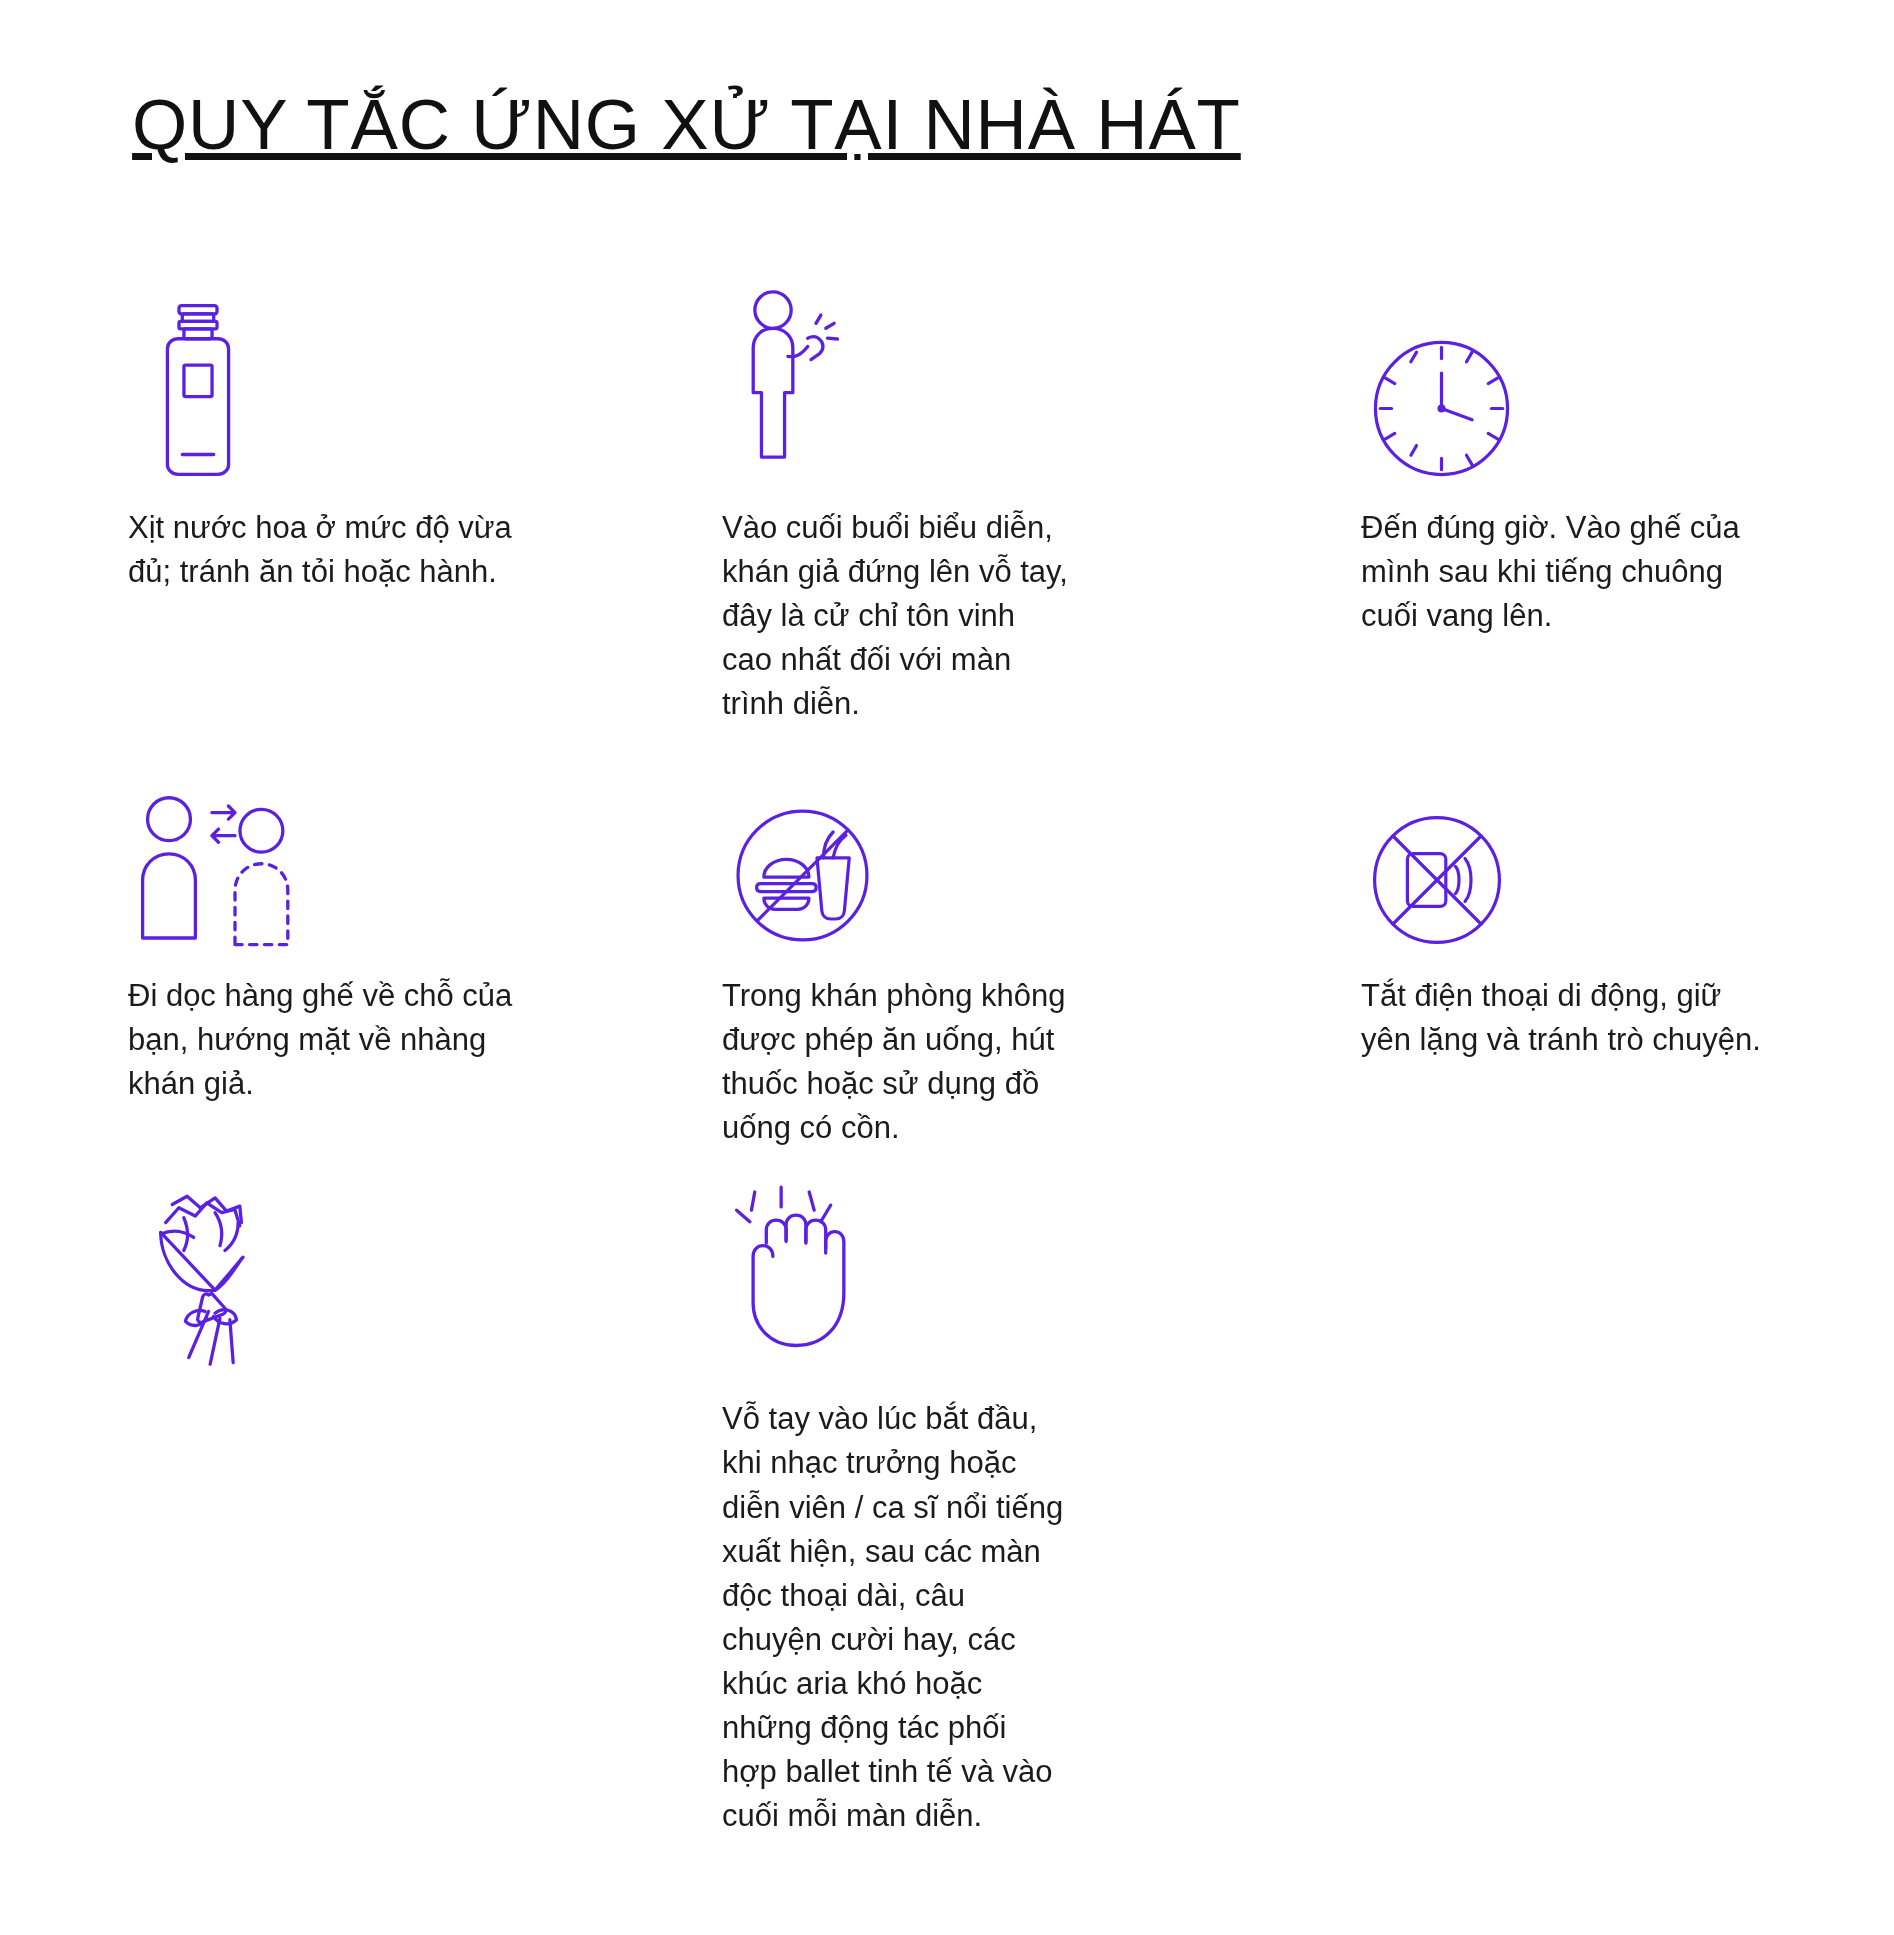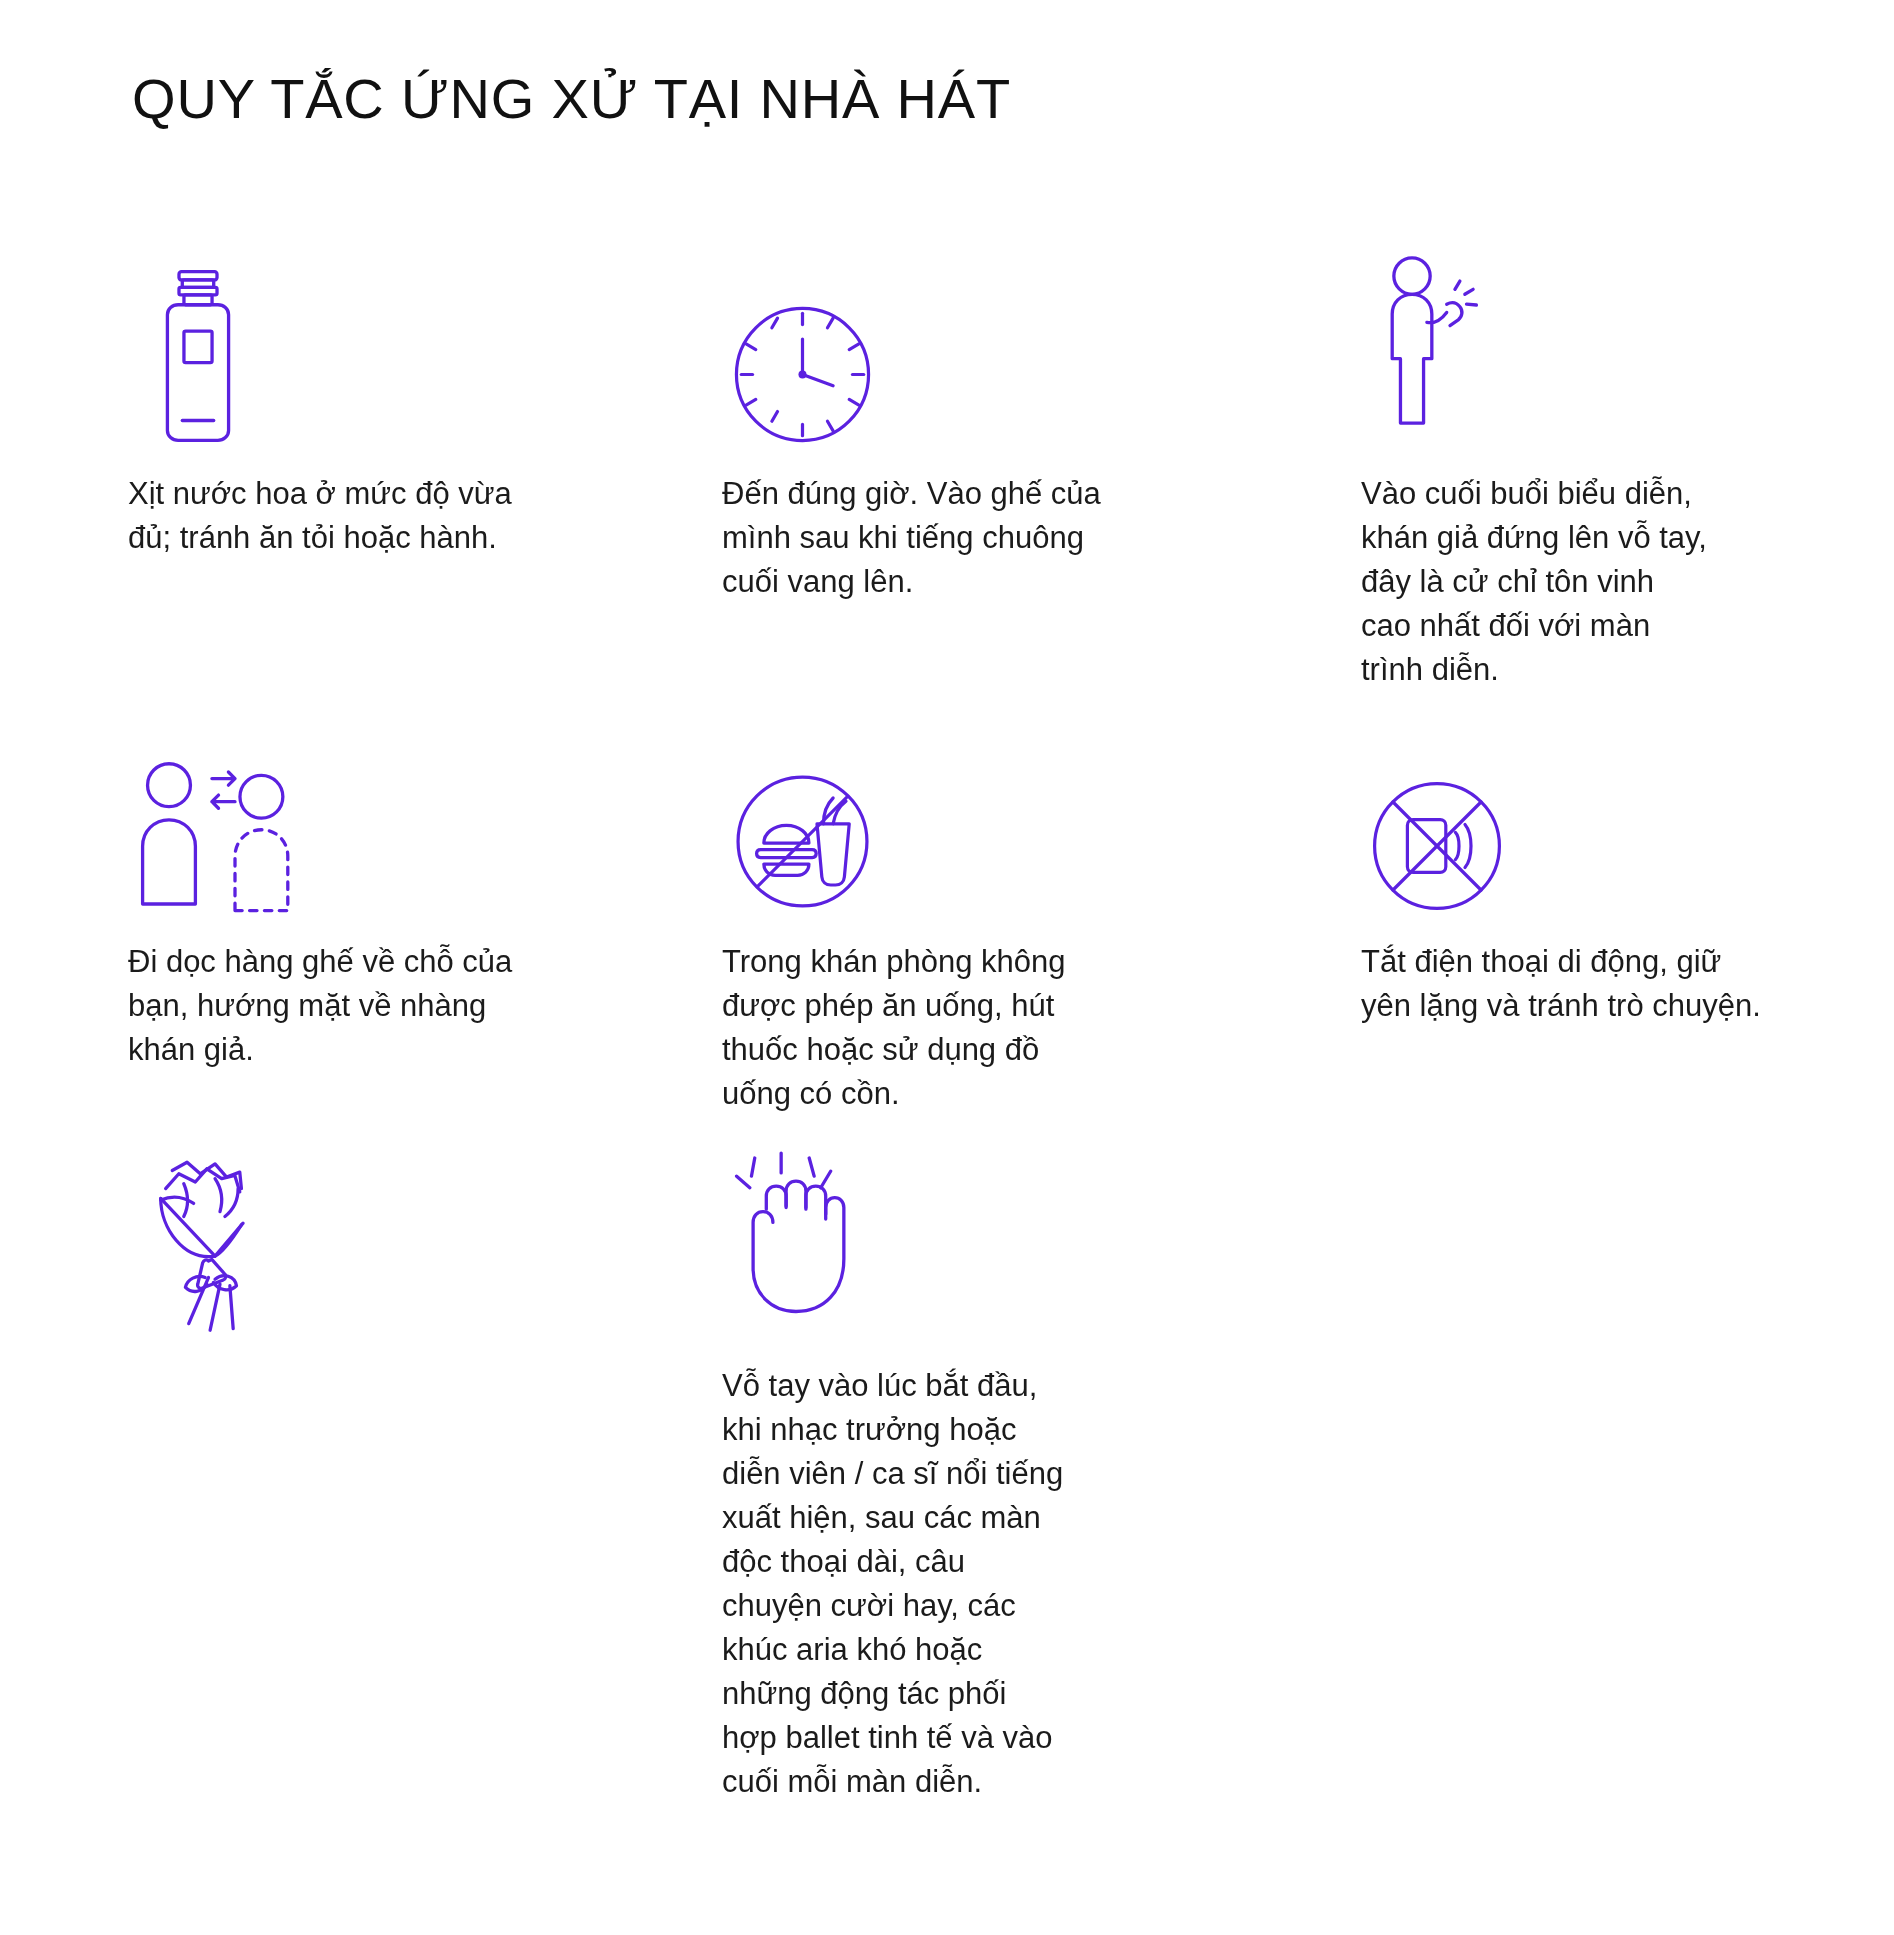--- a/index.html
+++ b/index.html
@@ -15,29 +15,30 @@
     overflow: hidden;
   }
   .page {
     position: relative;
     width: 1895px;
     height: 1936px;
     box-sizing: border-box;
     padding: 0 128px;
   }
   .title {
-    font-size: 56px;
+    font-size: 71px;
     font-weight: 400;
     letter-spacing: 0.8px;
     line-height: 1.05;
     color: #111111;
     margin: 0;
-    padding-top: 70px;
+    padding-top: 88px;
     padding-left: 4.1px;
     white-space: nowrap;
+    text-decoration: underline;
   }
   .grid {
     margin-top: 124px;
     display: grid;
     grid-template-columns: 566px 611px 462px;
     grid-template-rows: auto auto auto;
     column-gap: 0px;
     row-gap: 0px;
     gap: 28px;
   }
@@ -83,20 +84,33 @@
           <rect x="52" y="8" width="46" height="10" rx="3"></rect>
           <rect x="56" y="18" width="38" height="9" rx="2"></rect>
           <rect x="52" y="27" width="46" height="9" rx="2"></rect>
           <rect x="58" y="36" width="34" height="12" rx="2"></rect>
           <path d="M38 60c0-7 6-12 13-12h48c7 0 13 5 13 12v140c0 7-6 12-13 12H51c-7 0-13-5-13-12z"></path>
           <rect x="58" y="80" width="34" height="38" rx="2"></rect>
           <line x1="56" y1="188" x2="94" y2="188"></line>
         </svg>
       </div>
       <div class="caption">Xịt nước hoa ở mức độ vừa đủ; tránh ăn tỏi hoặc hành.</div>
+    </div>
+
+    <div class="cell c3 row1">
+      <div class="icon-wrap">
+        <svg width="124" height="194" viewBox="0 0 150 235" fill="none" stroke="#5B21E0" stroke-width="4" stroke-linejoin="round" stroke-linecap="round">
+          <circle cx="52" cy="28" r="22"></circle>
+          <path d="M52 50c-14 0-24 10-24 24v54h10v78h28v-78h10V74c0-14-10-24-24-24z"></path>
+          <path d="M70 84c10 2 18-4 24-12"></path>
+          <path d="M94 62c6-3 12-2 16 3 4 5 3 12-2 16l-10 7"></path>
+          <path d="M104 44l6-10M116 50l10-6M118 62l12 1"></path>
+        </svg>
+      </div>
+      <div class="caption">Vào cuối buổi biểu diễn, khán giả đứng lên vỗ tay, đây là cử chỉ tôn vinh cao nhất đối với màn trình diễn.</div>
     </div>
 
     <div class="cell c2 row1">
       <div class="icon-wrap">
         <svg width="145" height="145" viewBox="0 0 180 180" fill="none" stroke="#5B21E0" stroke-width="4" stroke-linecap="round">
           <circle cx="90" cy="90" r="82"></circle>
           <circle cx="90" cy="90" r="5" fill="#5B21E0" stroke="none"></circle>
           <line x1="90" y1="90" x2="90" y2="46"></line>
           <line x1="90" y1="90" x2="128" y2="104"></line>
           <g>
@@ -111,33 +125,20 @@
             <line x1="160" y1="52" x2="148" y2="59"></line>
             <line x1="20" y1="128" x2="32" y2="121"></line>
             <line x1="128" y1="160" x2="121" y2="148"></line>
             <line x1="52" y1="32" x2="59" y2="20"></line>
           </g>
         </svg>
       </div>
       <div class="caption">Đến đúng giờ. Vào ghế của mình sau khi tiếng chuông cuối vang lên.</div>
     </div>
 
-    <div class="cell c3 row1">
-      <div class="icon-wrap">
-        <svg width="124" height="194" viewBox="0 0 150 235" fill="none" stroke="#5B21E0" stroke-width="4" stroke-linejoin="round" stroke-linecap="round">
-          <circle cx="52" cy="28" r="22"></circle>
-          <path d="M52 50c-14 0-24 10-24 24v54h10v78h28v-78h10V74c0-14-10-24-24-24z"></path>
-          <path d="M70 84c10 2 18-4 24-12"></path>
-          <path d="M94 62c6-3 12-2 16 3 4 5 3 12-2 16l-10 7"></path>
-          <path d="M104 44l6-10M116 50l10-6M118 62l12 1"></path>
-        </svg>
-      </div>
-      <div class="caption">Vào cuối buổi biểu diễn, khán giả đứng lên vỗ tay, đây là cử chỉ tôn vinh cao nhất đối với màn trình diễn.</div>
-    </div>
-
 
     <div class="cell c2 row2">
       <div class="icon-wrap">
         <svg width="165" height="157" viewBox="0 0 200 190" fill="none" stroke="#5B21E0" stroke-width="4" stroke-linejoin="round" stroke-linecap="round">
           <circle cx="40" cy="34" r="26"></circle>
           <path d="M8 178v-70c0-18 14-32 32-32s32 14 32 32v70z"></path>
           <circle cx="152" cy="48" r="26"></circle>
           <path d="M120 186v-66c0-18 14-32 32-32s32 14 32 32v66z" stroke-dasharray="9 9"></path>
           <path d="M92 26h28l-8-8M120 26l-8 8"></path>
           <path d="M120 54H92l8-8M92 54l8 8"></path>

